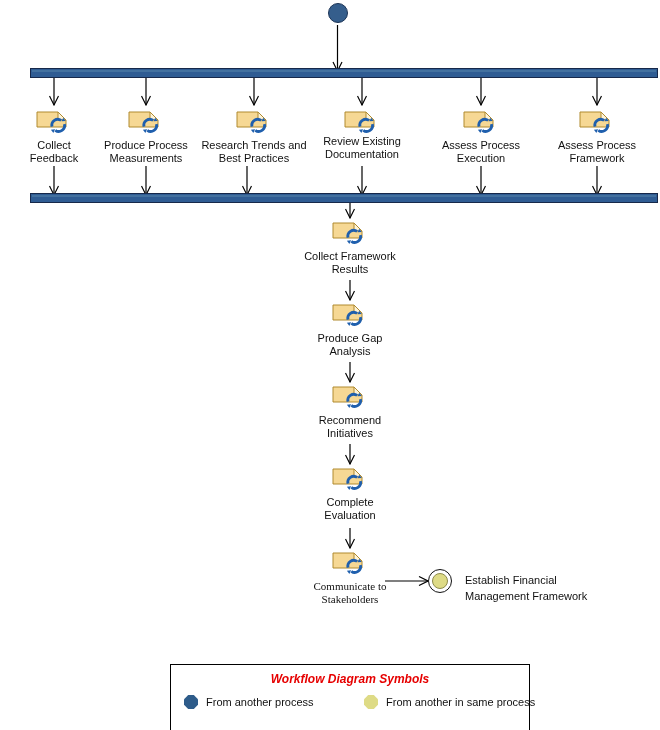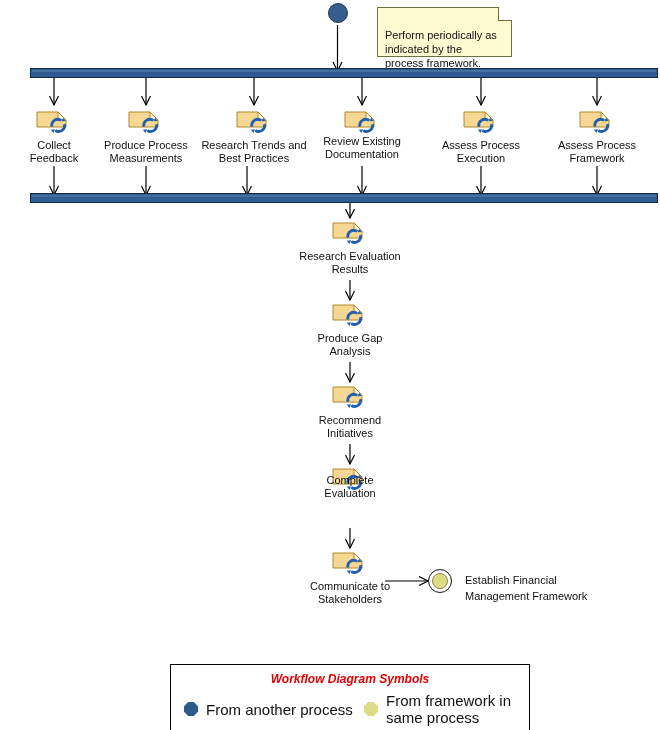--- a/index.html
+++ b/index.html
@@ -141,21 +141,21 @@
   }
   .legend-grid {
     display: grid;
     grid-template-columns: 180px 180px;
     grid-row-gap: 10px;
     padding: 0 6px 0 10px;
   }
   .legend-item {
     display: flex;
     align-items: center;
-    font-size: 15px;
+    font-size: 11px;
     color: #111111;
   }
   .legend-item .lg-sym {
     width: 20px;
     height: 20px;
     position: relative;
     margin-right: 5px;
     flex: 0 0 20px;
   }
   .oct {
@@ -243,26 +243,20 @@
 
     <use href="#act-sym" x="332" y="219" width="36" height="28"></use>
     <use href="#act-sym" x="332" y="301" width="36" height="28"></use>
     <use href="#act-sym" x="332" y="383" width="36" height="28"></use>
     <use href="#act-sym" x="332" y="465" width="36" height="28"></use>
     <use href="#act-sym" x="332" y="549" width="36" height="28"></use>
   </svg>
 
   <div class="startnode" style="left:328px; top:3px;"></div>
 
-  <div class="note" style="left:377px; top:7px; width:135px; height:50px;">
-    <span>Perform periodically as
-indicated by the
-process framework.</span>
-    <span class="note-fold"></span>
-  </div>
 
   <div class="syncbar" style="left:30px; top:68px; width:628px; height:10px;"></div>
 
   <div class="syncbar" style="left:30px; top:193px; width:628px; height:10px;"></div>
 
   <div class="activity" style="left:-6px; top:108px;">
     <div class="act-icon"></div>
     <div class="act-label">Collect
 Feedback</div>
   </div>
@@ -292,43 +286,43 @@
   </div>
 
   <div class="activity" style="left:537px; top:108px;">
     <div class="act-icon"></div>
     <div class="act-label">Assess Process
 Framework</div>
   </div>
 
   <div class="activity" style="left:280px; top:219px; width:140px;">
     <div class="act-icon"></div>
-    <div class="act-label">Research Evaluation
+    <div class="act-label">Collect Framework
 Results</div>
   </div>
 
   <div class="activity" style="left:290px; top:383px;">
     <div class="act-icon"></div>
     <div class="act-label">Recommend
 Initiatives</div>
   </div>
 
   <div class="activity" style="left:290px; top:301px;">
     <div class="act-icon"></div>
     <div class="act-label">Produce Gap
 Analysis</div>
   </div>
 
-  <div class="activity" style="left:290px; top:443px;">
+  <div class="activity" style="left:290px; top:465px;">
     <div class="act-icon"></div>
     <div class="act-label">Complete
 Evaluation</div>
   </div>
 
-  <div class="activity" style="left:290px; top:549px;">
+  <div class="activity" style="left:290px; top:549px;font-family:Liberation Serif, serif;">
     <div class="act-icon"></div>
     <div class="act-label">Communicate to
 Stakeholders</div>
   </div>
 
   <div class="ring-node" style="left:428px; top:569px;">
     <i></i>
   </div>
   <div class="conn-label" style="left:465px; top:572px; width:180px;">Establish Financial
 Management Framework</div>
@@ -342,20 +336,20 @@
           <span class="oct blue"></span>
         </span>
         <span>From another process</span>
       </div>
 
 
       <div class="legend-item">
         <span class="lg-sym">
           <span class="oct yellow"></span>
         </span>
-        <span>From framework in same process</span>
+        <span>From another in same process</span>
       </div>
 
 
     </div>
   </div>
 
 </div>
 
 </body></html>

